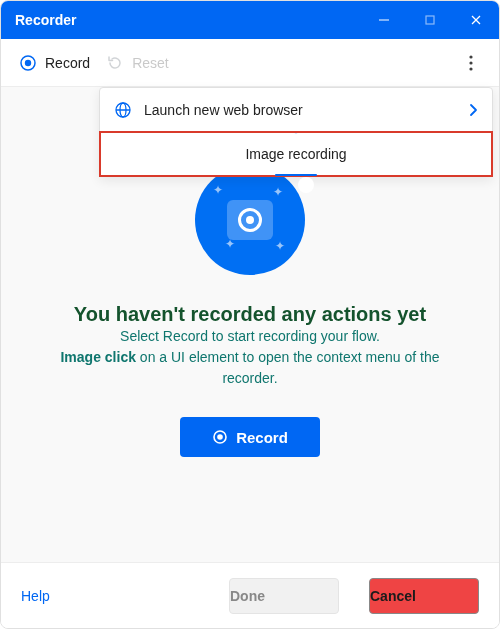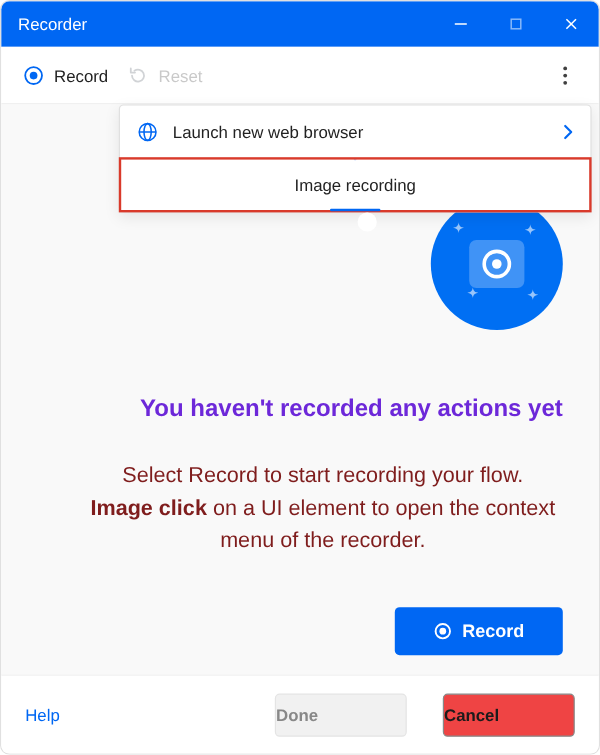--- a/index.html
+++ b/index.html
@@ -1,45 +1,45 @@
 <!DOCTYPE html>
 <html><head>
   <meta charset="utf-8">
   <style>
     * { box-sizing: border-box; margin: 0; padding: 0; font-family: 'Segoe UI', Tahoma, sans-serif; }
     body { width: 500px; height: 629px; background: #fff; overflow: hidden; }
     .window { width: 500px; height: 629px; display: flex; flex-direction: column; border: 1px solid #e0e0e0; border-radius: 8px; overflow: hidden; background: #fff; }
     .titlebar { height: 38px; background: #0067f3; display: flex; align-items: center; justify-content: space-between; padding: 0 0 0 14px; color: #fff; }
-    .titlebar-title { font-size: 14px; font-weight: 400; }
+    .titlebar-title { font-size: 14px; font-weight: 700; }
     .titlebar-controls { display: flex; height: 100%; }
     .titlebar-btn { width: 46px; height: 100%; display: flex; align-items: center; justify-content: center; cursor: pointer; }
     .toolbar { height: 48px; display: flex; align-items: center; padding: 0 10px; border-bottom: 1px solid #ededed; background: #fff; position: relative; }
     .toolbar-group { display: flex; align-items: center; gap: 8px; padding: 4px 8px; cursor: pointer; }
     .toolbar-group.reset { opacity: 0.45; color: #666; cursor: default; justify-content: space-between; }
     .toolbar-label { font-size: 14px; color: #222; }
     .toolbar-group.reset .toolbar-label { color: #888; }
     .toolbar-spacer { flex: 1; }
     .more-btn { width: 36px; height: 36px; display: flex; align-items: center; justify-content: center; cursor: pointer; }
-    .content { flex: 1; background: #f9f9f9; display: flex; flex-direction: column; align-items: flex-end; padding: 18px 30px 0 30px; position: relative; gap: 14px; }
+    .content { flex: 1; background: #f9f9f9; display: flex; flex-direction: column; align-items: center; padding: 18px 30px 0 30px; position: relative; }
     .dropdown { position: absolute; top: 0; left: 98px; width: 394px; background: #fff; border: 1px solid #e0e0e0; border-radius: 4px; box-shadow: 0 4px 12px rgba(0,0,0,0.08); z-index: 10; }
     .dropdown-item { height: 44px; display: flex; align-items: center; padding: 0 14px; gap: 12px; cursor: pointer; }
     .dropdown-item.hl { outline: 2px solid #d93a2b; outline-offset: -1px; flex-direction: column; }
     .dropdown-label { font-size: 14px; color: #222; flex: 1; }
     .chev-right { color: #0067f3; }
     .toggle { width: 42px; height: 22px; background: #0067f3; border-radius: 11px; position: relative; cursor: pointer; }
     .toggle-knob { position: absolute; right: 3px; top: 3px; width: 16px; height: 16px; border-radius: 50%; background: #fff; }
     .hero-icon { width: 110px; height: 110px; margin-top: 60px; display: flex; align-items: center; justify-content: center; position: relative; }
     .hero-circle { width: 110px; height: 110px; border-radius: 50%; background: #006ff3; display: flex; align-items: center; justify-content: center; position: relative; }
     .hero-inner { width: 46px; height: 40px; background: rgba(255,255,255,0.25); border-radius: 6px; display:flex; align-items:center; justify-content:center; }
     .hero-inner-circle { width: 24px; height: 24px; border: 3px solid #fff; border-radius: 50%; display:flex; align-items:center; justify-content:center;}
     .hero-inner-dot { width:8px; height:8px; background:#fff; border-radius:50%;}
     .sparkle { position:absolute; color: rgba(255,255,255,0.6); font-size:12px;}
     .sp1{ top:18px; left:18px;} .sp2{ top:20px; right:22px;} .sp3{ bottom:24px; left:30px;} .sp4{ bottom:22px; right:20px;}
-    .headline { font-size: 20px; font-weight: 600; color: #6d28d9; margin-top: 41px; text-align:center; }
-    .subtext { font-size: 18px; color: #7f1d1d; text-align: center; margin-top: 16px; line-height: 1.5; max-width: 400px;}
+    .headline { font-size: 20px; font-weight: 600; color: #14532d; margin-top: 28px; text-align:center; }
+    .subtext { font-size: 14px; color: #0f766e; text-align: center; line-height: 1.5; max-width: 400px;}
     .subtext .bold { font-weight: 600; }
     .record-btn { margin-top: 28px; background: #0067f3; color: #fff; border: none; width: 140px; height: 40px; border-radius: 4px; font-size: 15px; font-weight: 600; display: flex; align-items: center; justify-content: center; gap: 8px; cursor: pointer; }
     .footer { height: 66px; border-top: 1px solid #ededed; display: flex; align-items: center; padding: 0 20px; gap: 30px; background: #fff; }
     .help-link { color: #0067f3; font-size: 14px; cursor: pointer; }
     .footer-spacer { flex: 1; }
     .btn { height: 36px; width: 110px; border-radius: 4px; font-size: 14px; font-weight: 600; display:flex; align-items:center; justify-content:flex-start; cursor:pointer;}
     .btn-done { background: #f1f1f1; color: #888; border: 1px solid #e4e4e4; cursor: default; }
     .btn-cancel { background: #ef4444; color: #1b1b1b; border: 1px solid #888; }
     .icon-svg { display:block; }
   </style>

